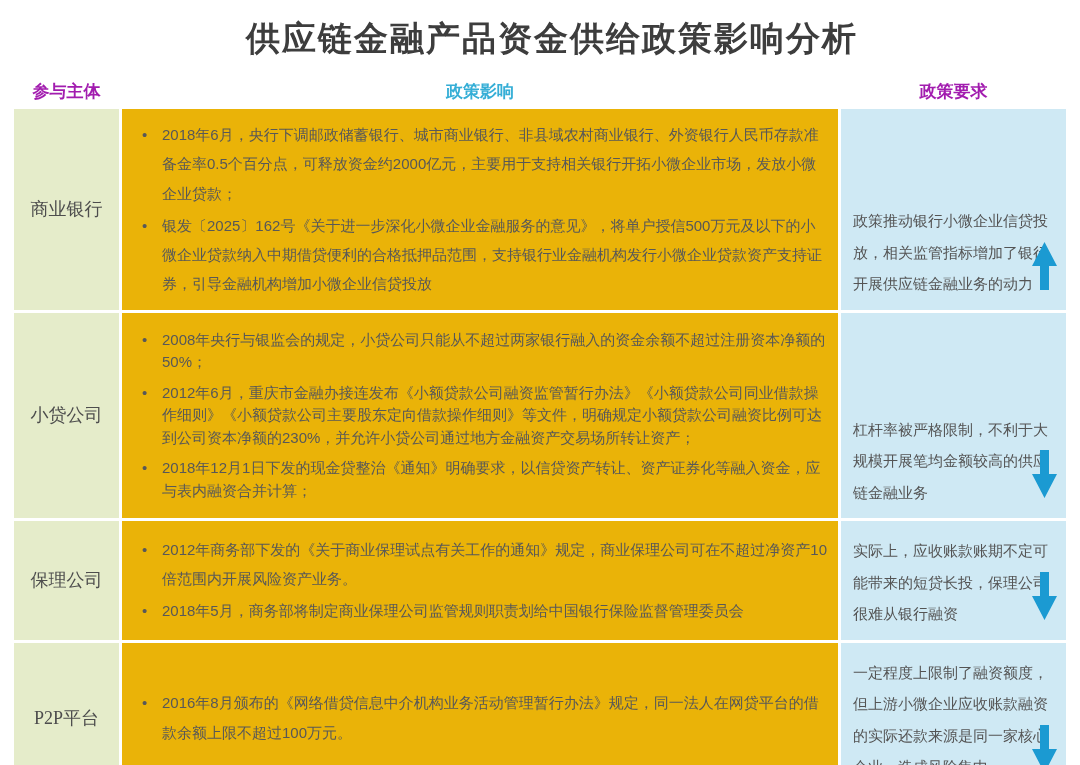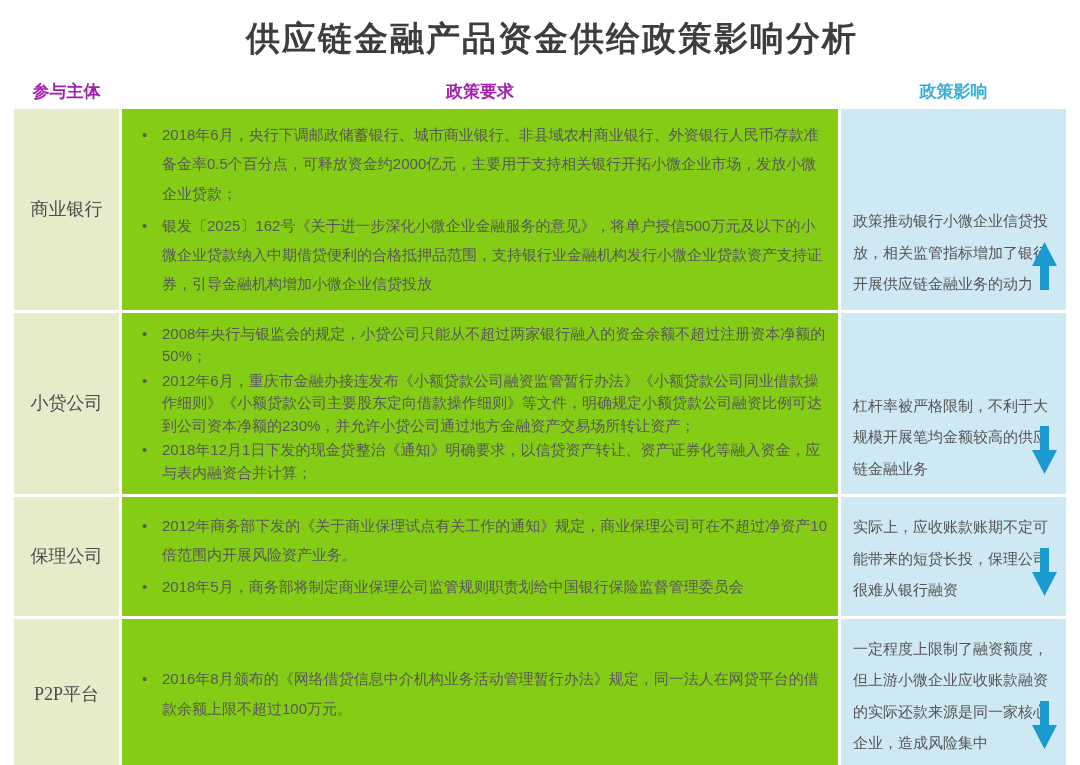--- a/index.html
+++ b/index.html
@@ -55,21 +55,21 @@
   .entity-cell {
     background: #e5ecca;
     display: flex;
     align-items: center;
     justify-content: center;
     font-size: 18px;
     color: #4d4d4d;
     font-family: Liberation Serif, serif;
   }
   .req-cell {
-    background: #84cc16;
+    background: #eab308;
     display: flex;
     flex-direction: column;
     justify-content: center;
     padding: 8px 10px 8px 14px;
   }
   .req-list { list-style: none; }
   .req-list li {
     position: relative;
     padding-left: 26px;
     font-size: 15px;
@@ -77,21 +77,21 @@
     color: #585858;
     margin: 3px 0;
   }
   .req-list li::before {
     content: "\2022";
     position: absolute;
     left: 6px;
     top: 0;
     color: #585858;
   }
-  .table-row.dense .req-list li { line-height: 1.5; margin: 2px 0; }
+  .table-row.dense .req-list li { line-height: 1.5; margin: 8px 0; }
 
   .impact-cell {
     background: #cfe9f4;
     position: relative;
     padding: 14px 14px 10px 12px;
     font-size: 15px;
     line-height: 2.1;
     color: #545454;
     display: flex;
     align-items: flex-end;
@@ -106,22 +106,22 @@
   .trend-arrow svg { display: block; width: 100%; height: 100%; }
   .trend-arrow.up svg { transform: scaleY(-1); }
 </style>
 </head>
 <body>
 
 <h1 class="page-title">供应链金融产品资金供给政策影响分析</h1>
 
 <div class="col-headers">
   <div class="col-header green">参与主体</div>
+  <div class="col-header blue">政策影响</div>
   <div class="col-header green">政策要求</div>
-  <div class="col-header blue">政策影响</div>
 </div>
 
 <div class="policy-table" id="policy-table">
   <div class="table-row">
     <div class="entity-cell">
       <span>商业银行</span>
     </div>
     <div class="req-cell">
       <ul class="req-list">
           <li>2018年6月，央行下调邮政储蓄银行、城市商业银行、非县域农村商业银行、外资银行人民币存款准备金率0.5个百分点，可释放资金约2000亿元，主要用于支持相关银行开拓小微企业市场，发放小微企业贷款；</li>

